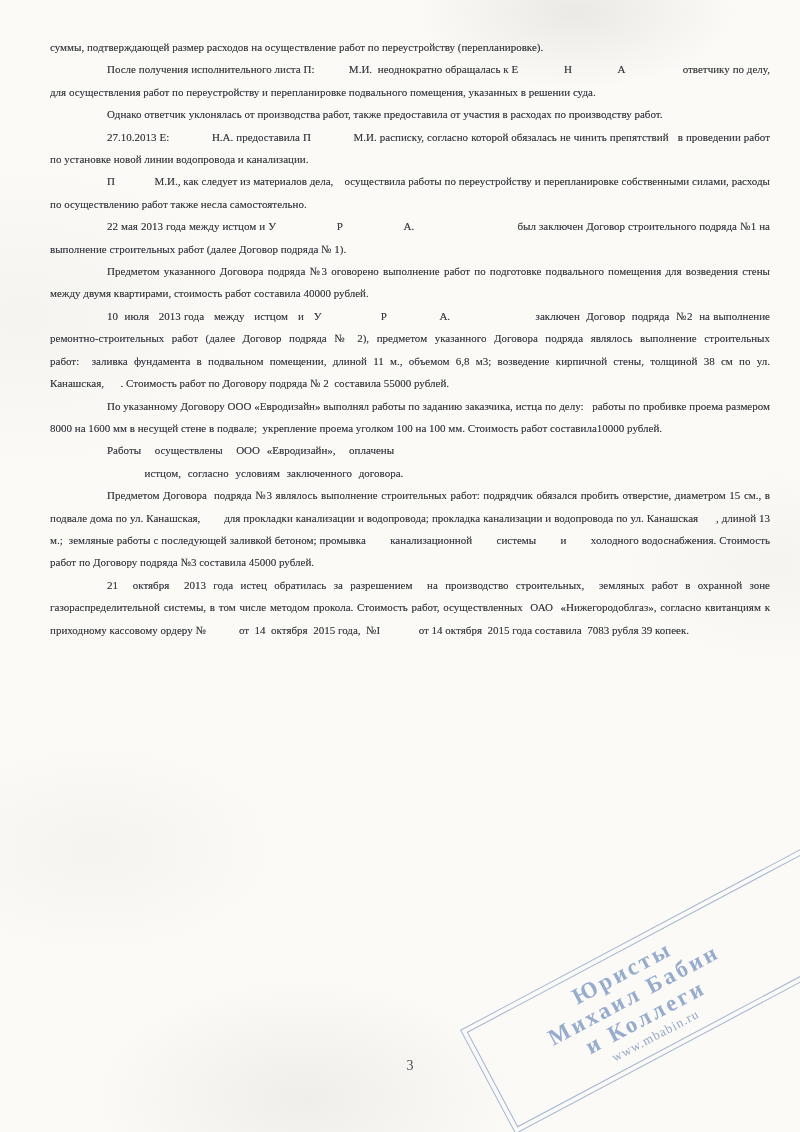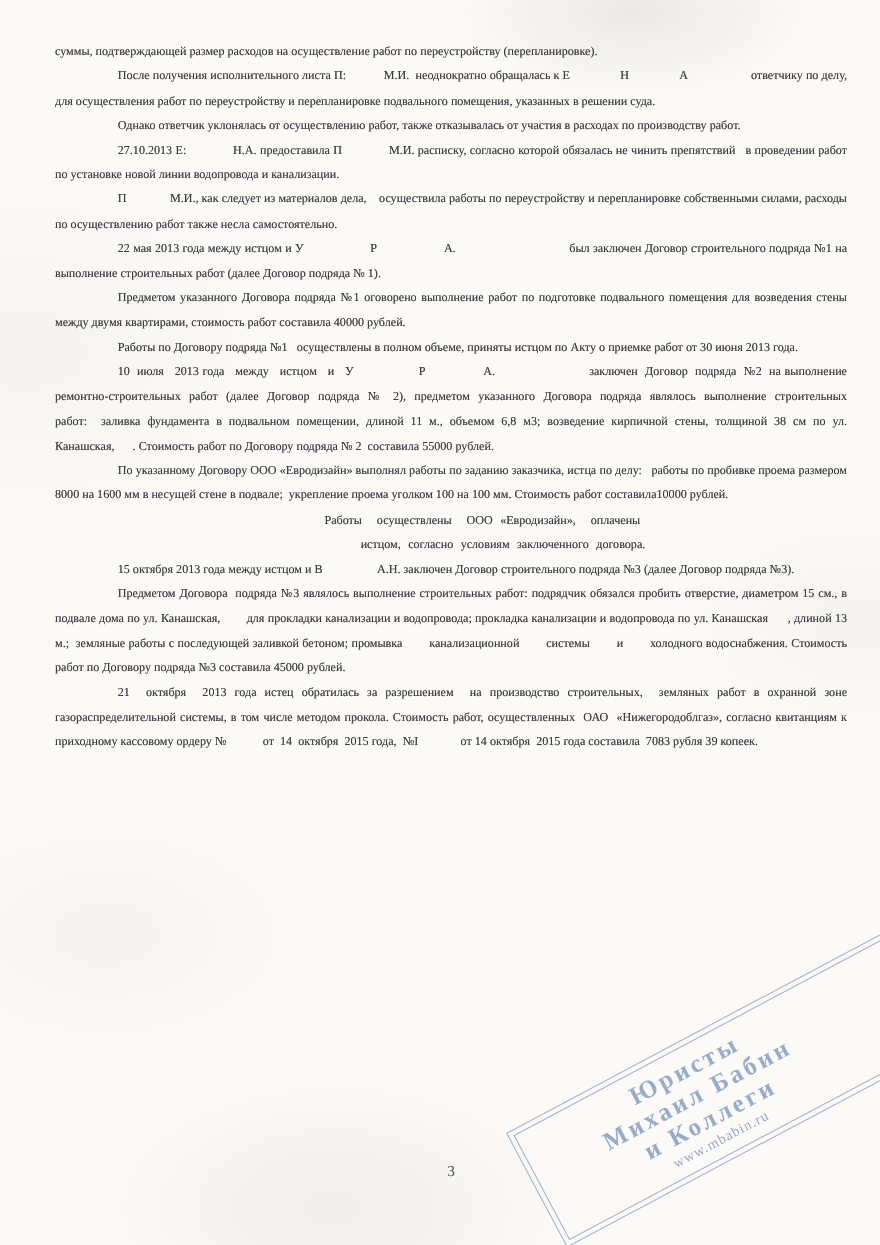--- a/index.html
+++ b/index.html
@@ -27,21 +27,21 @@
     font-size:11px;line-height:22.4px;
   }
   .para{
     margin:0;
     text-align:justify;
     text-indent:57px;
     white-space:pre-line;
     text-shadow:0 0 .5px rgba(56,59,65,.55);
   }
   .no-indent{text-indent:0;}
-  .open-lines{text-align:center;word-spacing:4px;}
+  .open-lines{text-align:left;word-spacing:4px;}
   .blot{
     display:inline-block;width:13px;height:7px;
     background:#26262a;border-radius:1px;
     vertical-align:1px;margin:0 3px 0 1px;
   }
   .page-number{
     position:absolute;top:1058px;left:50px;width:720px;
     text-align:center;font-size:14px;color:#4a4d52;
   }
   
@@ -71,31 +71,29 @@
   }
 </style>
 </head>
 <body>
 
 <div class="page">
 
   <div class="text-block">
     <p class="para no-indent">суммы, подтверждающей размер расходов на осуществление работ по переустройству (перепланировке).</p>
     <p class="para">После получения исполнительного листа П:&nbsp;&nbsp;&nbsp;&nbsp;&nbsp;&nbsp;&nbsp;&nbsp;&nbsp;&nbsp;&nbsp;&nbsp;М.И.&nbsp; неоднократно обращалась к Е&nbsp;&nbsp;&nbsp;&nbsp;&nbsp;&nbsp;&nbsp;&nbsp;&nbsp;&nbsp;&nbsp;&nbsp;&nbsp;&nbsp;&nbsp;&nbsp;Н&nbsp;&nbsp;&nbsp;&nbsp;&nbsp;&nbsp;&nbsp;&nbsp;&nbsp;&nbsp;&nbsp;&nbsp;&nbsp;&nbsp;&nbsp;&nbsp;А&nbsp;&nbsp;&nbsp;&nbsp;&nbsp;&nbsp;&nbsp;&nbsp;&nbsp;&nbsp;&nbsp;&nbsp;&nbsp;&nbsp;&nbsp;&nbsp;&nbsp;&nbsp;&nbsp;&nbsp;ответчику по делу, для осуществления работ по переустройству и перепланировке подвального помещения, указанных в решении суда.</p>
-    <p class="para">Однако ответчик уклонялась от осуществлению работ, также отказывалась от участия в расходах по производству работ.</p>
+    <p class="para">Однако ответчик уклонялась от производства работ, также предоставила от участия в расходах по производству работ.</p>
     <p class="para">27.10.2013 Е:&nbsp;&nbsp;&nbsp;&nbsp;&nbsp;&nbsp;&nbsp;&nbsp;&nbsp;&nbsp;&nbsp;&nbsp;&nbsp;&nbsp;Н.А. предоставила П&nbsp;&nbsp;&nbsp;&nbsp;&nbsp;&nbsp;&nbsp;&nbsp;&nbsp;&nbsp;&nbsp;&nbsp;&nbsp;&nbsp;М.И. расписку, согласно которой обязалась не чинить препятствий&nbsp;&nbsp; в проведении работ по установке новой линии водопровода и канализации.</p>
     <p class="para">П&nbsp;&nbsp;&nbsp;&nbsp;&nbsp;&nbsp;&nbsp;&nbsp;&nbsp;&nbsp;&nbsp;&nbsp;&nbsp;&nbsp;М.И., как следует из материалов дела,&nbsp;&nbsp;&nbsp; осуществила работы по переустройству и перепланировке собственными силами, расходы по осуществлению работ также несла самостоятельно.</p>
     <p class="para">22 мая 2013 года между истцом и У&nbsp;&nbsp;&nbsp;&nbsp;&nbsp;&nbsp;&nbsp;&nbsp;&nbsp;&nbsp;&nbsp;&nbsp;&nbsp;&nbsp;&nbsp;&nbsp;&nbsp;&nbsp;&nbsp;&nbsp;Р&nbsp;&nbsp;&nbsp;&nbsp;&nbsp;&nbsp;&nbsp;&nbsp;&nbsp;&nbsp;&nbsp;&nbsp;&nbsp;&nbsp;&nbsp;&nbsp;&nbsp;&nbsp;&nbsp;&nbsp;А.&nbsp;&nbsp;&nbsp;&nbsp;&nbsp;&nbsp;&nbsp;&nbsp;&nbsp;&nbsp;&nbsp;&nbsp;&nbsp;&nbsp;&nbsp;&nbsp;&nbsp;&nbsp;&nbsp;&nbsp;&nbsp;&nbsp;&nbsp;&nbsp;&nbsp;&nbsp;&nbsp;&nbsp;&nbsp;&nbsp;&nbsp;&nbsp;&nbsp;&nbsp;был заключен Договор строительного подряда №1 на выполнение строительных работ (далее Договор подряда № 1).</p>
-    <p class="para">Предметом указанного Договора подряда №1 оговорено выполнение работ по подготовке подвального помещения для возведения стены между двумя квартирами, стоимость работ составила 40000 рублей.</p>
-    <p class="para">Работы по Договору подряда №1&nbsp;&nbsp; осуществлены в полном объеме, приняты истцом по Акту о приемке работ от 30 июня 2013 года.</p>
+    <p class="para">Предметом указанного Договора подряда №3 оговорено выполнение работ по подготовке подвального помещения для возведения стены между двумя квартирами, стоимость работ составила 40000 рублей.</p>
     <p class="para">10&nbsp;&nbsp;июля&nbsp;&nbsp;&nbsp;2013 года&nbsp;&nbsp;&nbsp;между&nbsp;&nbsp;&nbsp;истцом&nbsp;&nbsp;&nbsp;и&nbsp;&nbsp;&nbsp;У&nbsp;&nbsp;&nbsp;&nbsp;&nbsp;&nbsp;&nbsp;&nbsp;&nbsp;&nbsp;&nbsp;&nbsp;&nbsp;&nbsp;&nbsp;&nbsp;&nbsp;&nbsp;Р&nbsp;&nbsp;&nbsp;&nbsp;&nbsp;&nbsp;&nbsp;&nbsp;&nbsp;&nbsp;&nbsp;&nbsp;&nbsp;&nbsp;&nbsp;&nbsp;А.&nbsp;&nbsp;&nbsp;&nbsp;&nbsp;&nbsp;&nbsp;&nbsp;&nbsp;&nbsp;&nbsp;&nbsp;&nbsp;&nbsp;&nbsp;&nbsp;&nbsp;&nbsp;&nbsp;&nbsp;&nbsp;&nbsp;&nbsp;&nbsp;&nbsp;&nbsp;заключен&nbsp;&nbsp;Договор&nbsp;&nbsp;подряда&nbsp;&nbsp;№2&nbsp;&nbsp;на выполнение ремонтно-строительных работ (далее Договор подряда № 2), предметом указанного Договора подряда являлось выполнение строительных работ:&nbsp;&nbsp;заливка фундамента в подвальном помещении, длиной 11 м., объемом 6,8 м3; возведение кирпичной стены, толщиной 38 см по ул. Канашская,&nbsp;&nbsp;&nbsp;&nbsp;&nbsp;&nbsp;. Стоимость работ по Договору подряда № 2&nbsp;&nbsp;составила 55000 рублей.</p>
     <p class="para">По указанному Договору ООО «Евродизайн» выполнял работы по заданию заказчика, истца по делу:&nbsp;&nbsp;&nbsp;работы по пробивке проема размером 8000 на 1600 мм в несущей стене в подвале;&nbsp;&nbsp;укрепление проема уголком 100 на 100 мм. Стоимость работ составила10000 рублей.</p>
     <p class="para open-lines">Работы&nbsp;&nbsp;осуществлены&nbsp;&nbsp;ООО «Евродизайн»,&nbsp;&nbsp;оплачены
 &nbsp;&nbsp;&nbsp;&nbsp;&nbsp;&nbsp;&nbsp;&nbsp;&nbsp;&nbsp;&nbsp;&nbsp;&nbsp;&nbsp;истцом, согласно условиям заключенного договора.</p>
-    <p class="para">15 октября 2013 года между истцом и В&nbsp;&nbsp;&nbsp;&nbsp;&nbsp;&nbsp;&nbsp;&nbsp;&nbsp;&nbsp;&nbsp;&nbsp;&nbsp;&nbsp;&nbsp;&nbsp;&nbsp;&nbsp;А.Н. заключен Договор строительного подряда №3 (далее Договор подряда №3).</p>
     <p class="para">Предметом Договора&nbsp;&nbsp;подряда №3 являлось выполнение строительных работ: подрядчик обязался пробить отверстие, диаметром 15 см., в подвале дома по ул. Канашская,&nbsp;&nbsp;&nbsp;&nbsp;&nbsp;&nbsp;&nbsp;&nbsp;для прокладки канализации и водопровода; прокладка канализации и водопровода по ул. Канашская&nbsp;&nbsp;&nbsp;&nbsp;&nbsp;&nbsp;, длиной 13 м.;&nbsp;&nbsp;земляные работы с последующей заливкой бетоном; промывка&nbsp;&nbsp;&nbsp;&nbsp;&nbsp;&nbsp;&nbsp;&nbsp;канализационной&nbsp;&nbsp;&nbsp;&nbsp;&nbsp;&nbsp;&nbsp;&nbsp;системы&nbsp;&nbsp;&nbsp;&nbsp;&nbsp;&nbsp;&nbsp;&nbsp;и&nbsp;&nbsp;&nbsp;&nbsp;&nbsp;&nbsp;&nbsp;&nbsp;холодного водоснабжения. Стоимость работ по Договору подряда №3 составила 45000 рублей.</p>
     <p class="para">21&nbsp;&nbsp;октября&nbsp;&nbsp;2013 года истец обратилась за разрешением&nbsp; на производство строительных,&nbsp;&nbsp;земляных работ в охранной зоне газораспределительной системы, в том числе методом прокола. Стоимость работ, осуществленных&nbsp;&nbsp;ОАО&nbsp;&nbsp;«Нижегородоблгаз», согласно квитанциям к приходному кассовому ордеру №&nbsp;&nbsp;&nbsp;&nbsp;&nbsp;&nbsp;&nbsp;&nbsp;&nbsp;&nbsp;&nbsp;&nbsp;от&nbsp;&nbsp;14&nbsp;&nbsp;октября&nbsp;&nbsp;2015 года,&nbsp;&nbsp;№I&nbsp;&nbsp;&nbsp;&nbsp;&nbsp;&nbsp;&nbsp;&nbsp;&nbsp;&nbsp;&nbsp;&nbsp;&nbsp;&nbsp;от 14 октября&nbsp; 2015 года составила&nbsp;&nbsp;7083 рубля 39 копеек.</p>
   </div>
 
   <div class="page-number">3</div>
 
   <div class="stamp">
     <div class="stamp-inner">
       <div class="stamp-line">Юристы</div>
       <div class="stamp-line">Михаил Бабин</div>

